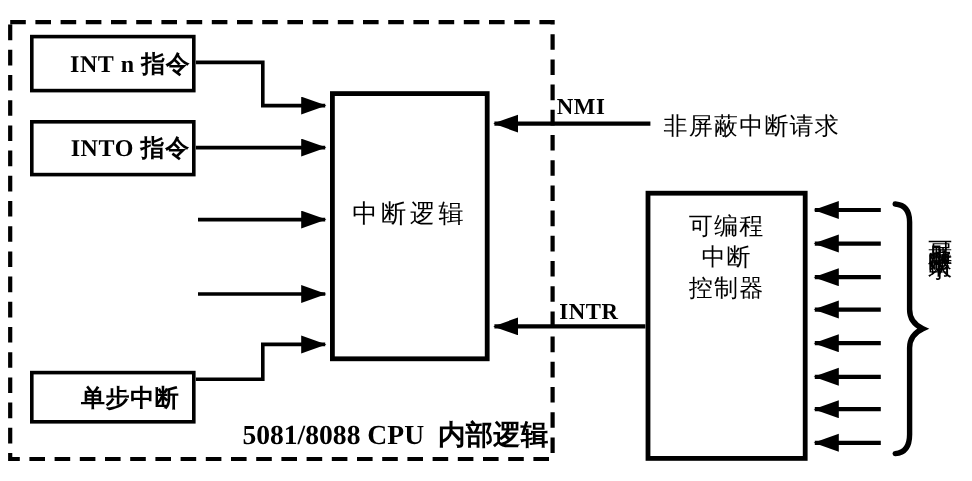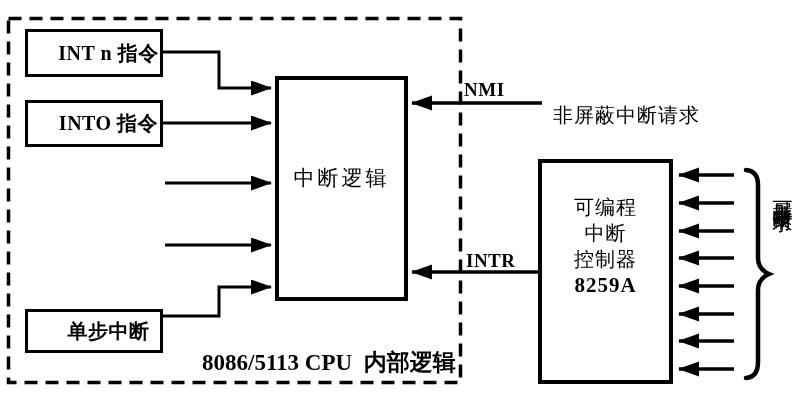--- a/index.html
+++ b/index.html
@@ -10,26 +10,26 @@
   svg.layer { position:absolute; left:0; top:0; }
   .box {
     position:absolute; box-sizing:border-box; background:#ffffff;
     border:3px solid #000; display:flex; align-items:center; justify-content:center;
     text-align:center;
   }
   .src-box { font-weight:bold; font-size:20px; letter-spacing:0.5px;padding-left:29px; }
   .logic-box { border-width:4px; font-size:21px; letter-spacing:3px; padding-bottom:21px; }
   .pic-box {
     border-width:4px; flex-direction:column; justify-content:flex-start;
-    padding-top:31px; font-size:20px; line-height:26px; letter-spacing:1px;
+    padding-top:13px; font-size:20px; line-height:26px; letter-spacing:1px;
   }
   .pic-box .num { font-weight:bold; font-size:21px; letter-spacing:1px; }
   .lbl { position:absolute; white-space:pre; }
   .sig { font-weight:bold; font-size:19px; letter-spacing:0.5px; }
-  .cap { font-size:20px; letter-spacing:1px;margin-top:10px; }
+  .cap { font-size:20px; letter-spacing:1px; }
   .cpu-cap { font-weight:bold; font-size:23px; }
   .v-cap {
     font-size:20px; writing-mode:vertical-rl; text-orientation:upright;
     letter-spacing:2px; line-height:22px;
   }
 </style>
 </head>
 <body>
 
 <div class="stage">
@@ -81,22 +81,21 @@
   </div>
 
   <div class="box logic-box" style="left:275px; top:76px; width:133px; height:225px;text-align:right;">
     <span>中断逻辑</span>
   </div>
 
   <div class="box pic-box" style="left:538px; top:159px; width:135px; height:225px;">
     <span>可编程</span>
     <span>中断</span>
     <span>控制器</span>
-    <span class="num">8259A</span>
   </div>
 
   <div class="lbl sig" style="left:464px; top:79px;">NMI</div>
   <div class="lbl sig" style="left:466px; top:250px;">INTR</div>
   <div class="lbl cap" style="left:553px; top:92px;">非屏蔽中断请求</div>
   <div class="lbl v-cap" style="left:772px; top:185px;">可屏蔽中断请求</div>
-  <div class="lbl cpu-cap" style="left:202px; top:347px;">8086/5113 CPU  内部逻辑</div>
+  <div class="lbl cpu-cap" style="left:202px; top:347px;">5081/8088 CPU  内部逻辑</div>
 
 </div>
 
 </body></html>

